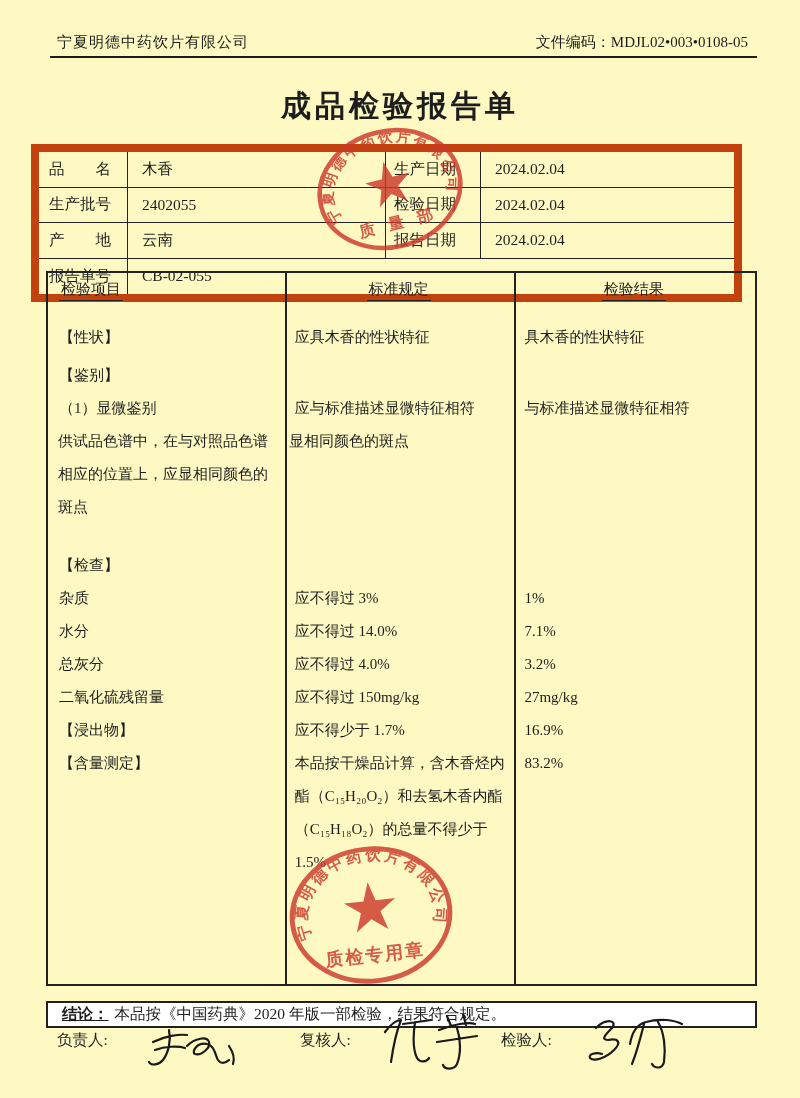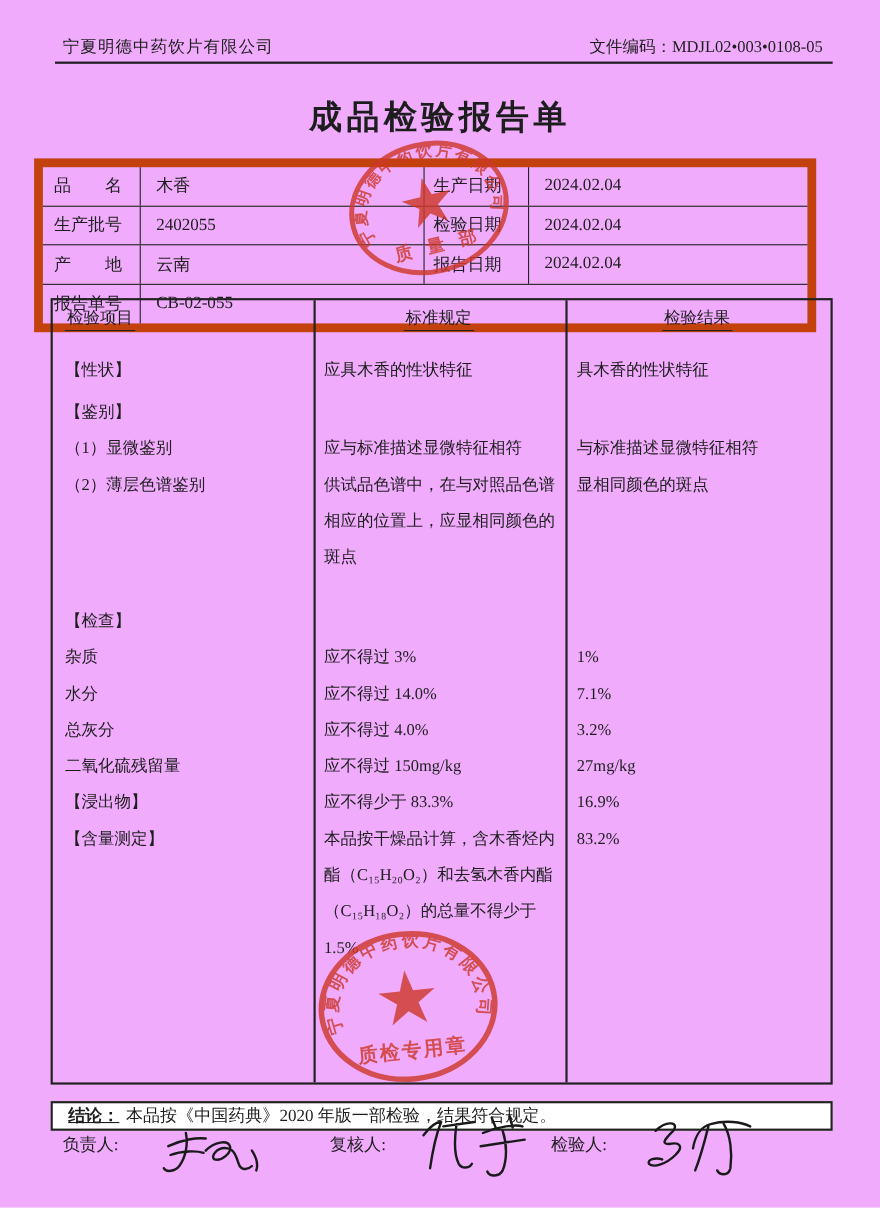--- a/index.html
+++ b/index.html
@@ -1,19 +1,19 @@
 <!DOCTYPE html>
 <html><head>
 <meta charset="utf-8">
 <style>
   * { margin:0; padding:0; box-sizing:border-box; }
   html,body { background:#ffffff; }
   .page {
     position:relative; width:800px; height:1098px; margin:0 auto;
-    background:#f0abfc; overflow:hidden;
+    background:#fef9c3; overflow:hidden;
     font-family:"Liberation Serif","DejaVu Serif",serif;
     color:#1d1d1d;
   }
   
   .hdr-company { position:absolute; left:57px; top:33px; font-size:15px; letter-spacing:1px; }
   .hdr-code    { position:absolute; right:52px; top:33px; font-size:15px; }
   .hdr-rule    { position:absolute; left:50px; top:56px; width:707px; height:2px; background:#1d1d1d; }
   
   .title { position:absolute; left:0; top:86px; width:100%; text-align:center;
            font-size:30px; font-weight:bold; letter-spacing:4px; }
@@ -120,21 +120,20 @@
       <div class="c1">【鉴别】</div>
       <div class="c2"></div>
       <div class="c3"></div>
     </div>
     <div class="mrow">
       <div class="c1">（1）显微鉴别</div>
       <div class="c2">应与标准描述显微特征相符</div>
       <div class="c3">与标准描述显微特征相符</div>
     </div>
     <div class="mrow">
-      <div class="c1">（2）薄层色谱鉴别</div>
       <div class="c2">供试品色谱中，在与对照品色谱相应的位置上，应显相同颜色的斑点</div>
       <div class="c3">显相同颜色的斑点</div>
     </div>
     <div class="mrow gap25">
       <div class="c1">【检查】</div>
       <div class="c2"></div>
       <div class="c3"></div>
     </div>
     <div class="mrow">
       <div class="c1">杂质</div>
@@ -151,21 +150,21 @@
       <div class="c2">应不得过 4.0%</div>
       <div class="c3">3.2%</div>
     </div>
     <div class="mrow">
       <div class="c1">二氧化硫残留量</div>
       <div class="c2">应不得过 150mg/kg</div>
       <div class="c3">27mg/kg</div>
     </div>
     <div class="mrow">
       <div class="c1">【浸出物】</div>
-      <div class="c2">应不得少于 83.3%</div>
+      <div class="c2">应不得少于 1.7%</div>
       <div class="c3">16.9%</div>
     </div>
     <div class="mrow">
       <div class="c1">【含量测定】</div>
       <div class="c2">本品按干燥品计算，含木香烃内酯（C₁₅H₂₀O₂）和去氢木香内酯（C₁₅H₁₈O₂）的总量不得少于 1.5%</div>
       <div class="c3">83.2%</div>
     </div>
   </div>
 
   <svg class="stamp stamp-top" width="160" height="130" viewBox="-80 -65 160 130">

